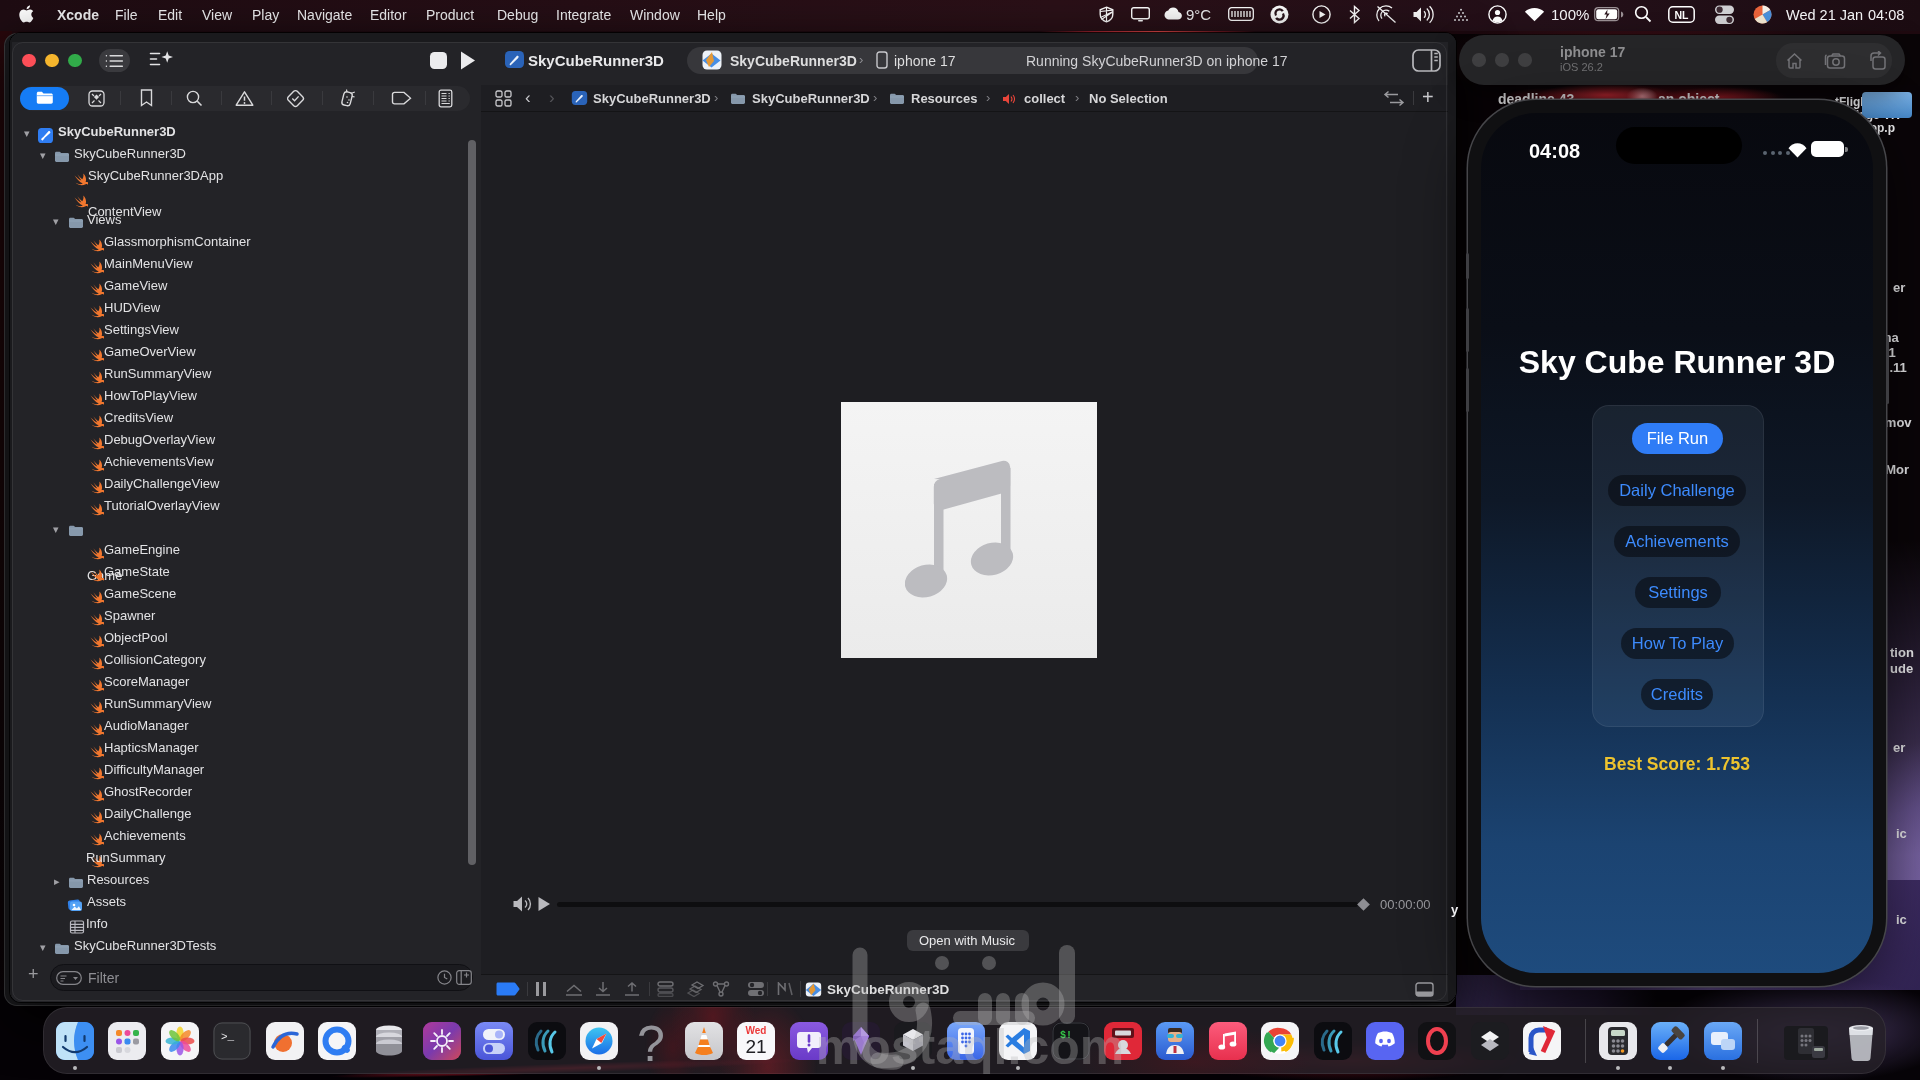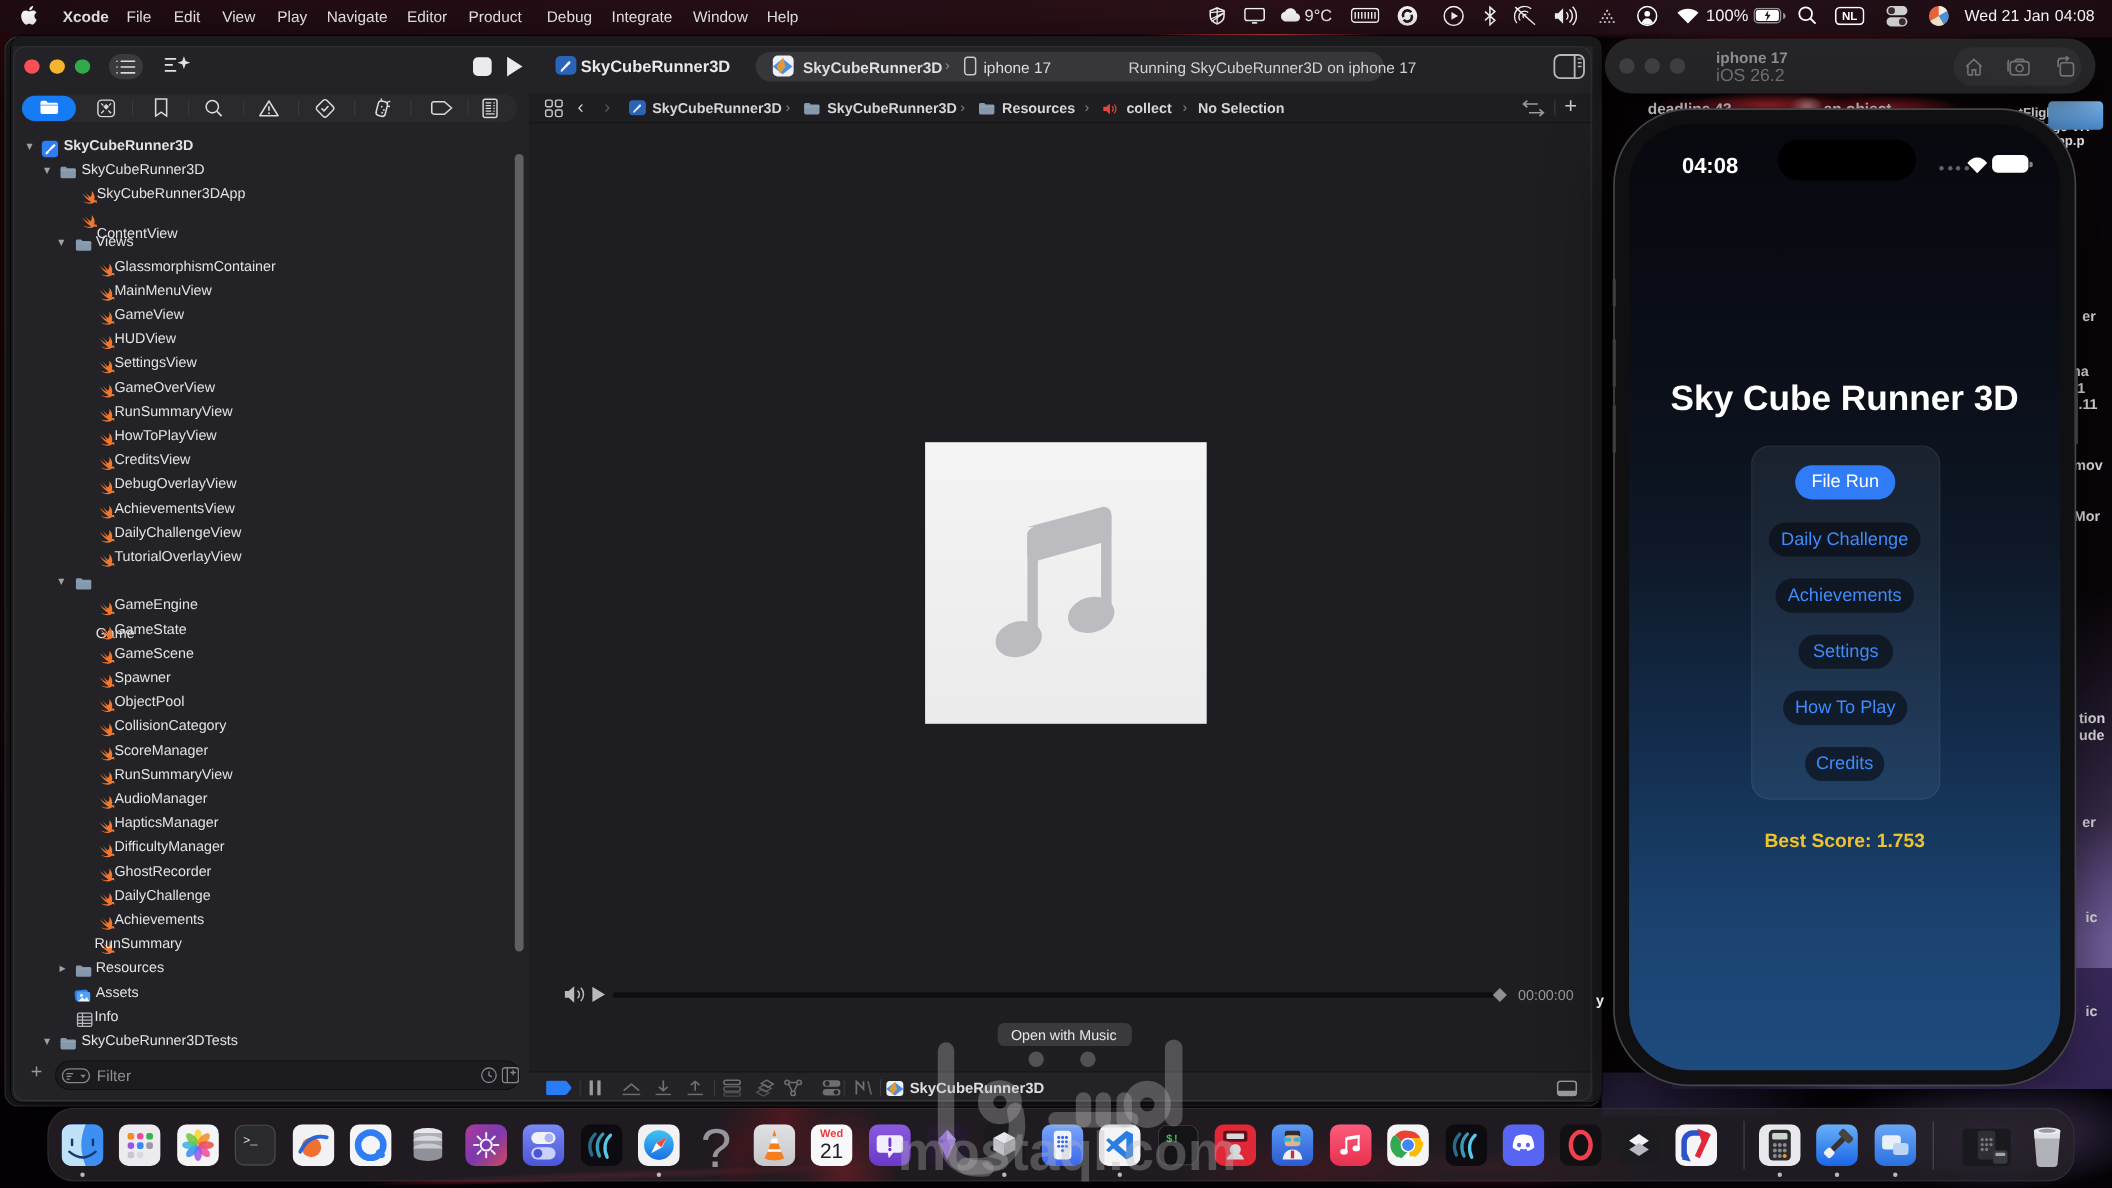--- a/index.html
+++ b/index.html
@@ -750,21 +750,21 @@
 <div style="position:absolute;left:0;top:0;width:2px;height:100%;background:#1a1a1d;"></div>
 <div style="position:absolute;right:0;top:0;width:8px;height:100%;background:#1a1a1d;"></div>
 <div style="position:absolute;left:2px;top:9px;width:1434.5px;height:959px;border:1px solid rgba(255,255,255,.08);border-radius:11px;pointer-events:none;"></div>
 </div>
   </div>
 <div id="simbar">
   <div style="position:absolute;left:13px;top:18px;width:13.5px;height:13.5px;border-radius:50%;background:#3f3f41;"></div>
   <div style="position:absolute;left:36px;top:18px;width:13.5px;height:13.5px;border-radius:50%;background:#3f3f41;"></div>
   <div style="position:absolute;left:59px;top:18px;width:13.5px;height:13.5px;border-radius:50%;background:#3f3f41;"></div>
   <div style="position:absolute;left:101px;top:9px;font-size:14px;font-weight:bold;color:#8e8e90;">iphone 17</div>
-  <div style="position:absolute;left:101px;top:26px;font-size:16px;color:#717173;">iOS 26.2</div>
+  <div style="position:absolute;left:101px;top:26px;font-size:11px;color:#717173;">iOS 26.2</div>
   <div style="position:absolute;left:317px;top:8px;width:116px;height:35px;background:#2e2e30;border-radius:17px;"></div>
   <svg style="position:absolute;left:326px;top:17px;" width="19" height="17" viewBox="0 0 19 17">
       <path fill="none" stroke="#737377" stroke-width="1.5" d="M2.5 8.5l7-6.5 7 6.5M4 7.2V15c0 .6.4 1 1 1h3v-4.5h3V16h3c.6 0 1-.4 1-1V7.2"></path>
     </svg>
   <svg style="position:absolute;left:365px;top:17px;" width="23" height="17" viewBox="0 0 23 17">
       <rect x="3.5" y="4" width="17" height="12" rx="2.5" fill="none" stroke="#737377" stroke-width="1.5"></rect>
       <path fill="none" stroke="#737377" stroke-width="1.5" d="M7.5 4l1.5-2h6l1.5 2M1.5 13V4.5c0-.8.4-1.4 1-1.7"></path>
       <circle cx="12" cy="10" r="3.2" fill="none" stroke="#737377" stroke-width="1.5"></circle>
     </svg>
   <svg style="position:absolute;left:410px;top:16px;" width="18" height="19" viewBox="0 0 18 19">

